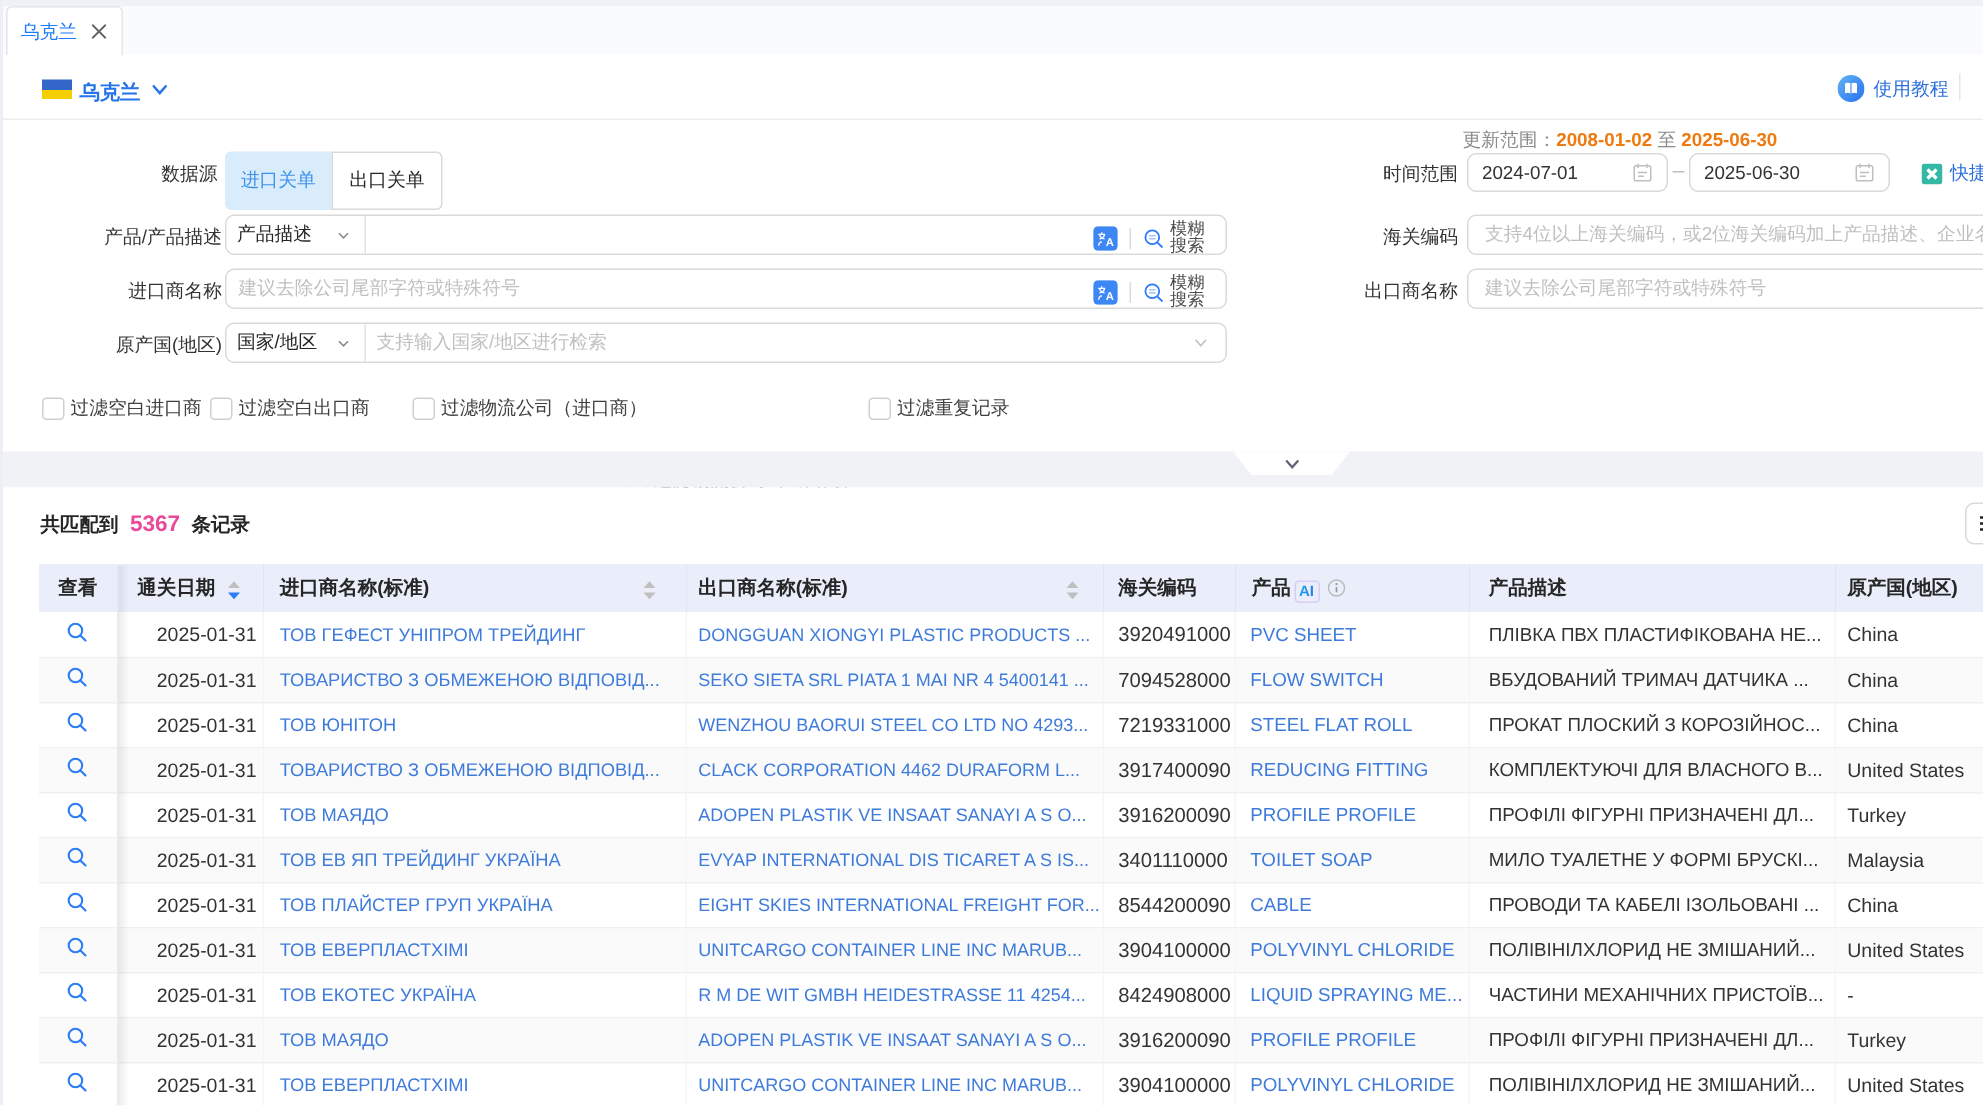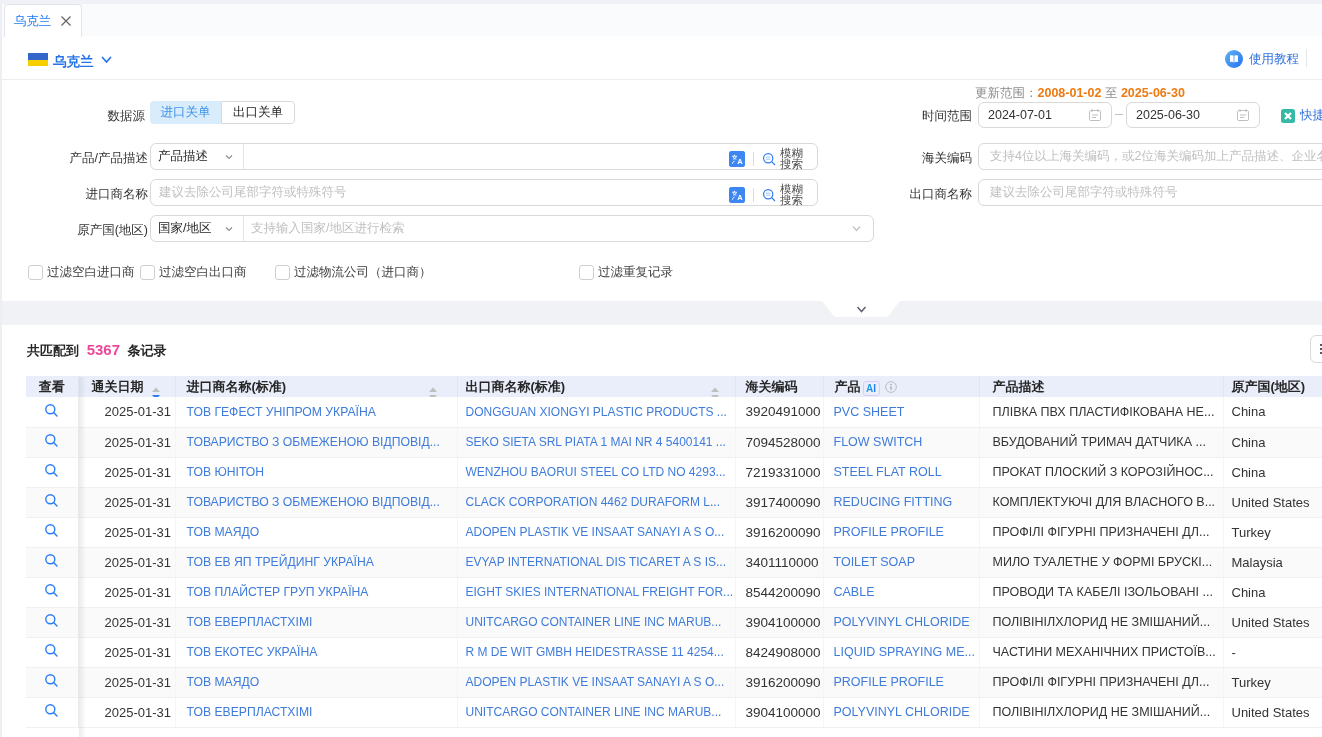--- a/index.html
+++ b/index.html
@@ -22,21 +22,21 @@
 #cname { left:53px; top:53px; font-size:13.5px; font-weight:bold; color:#2575e8; }
 #tut { left:1225px; top:50px; display:flex; align-items:center; gap:6px; }
 #tut .txt { color:#2c6fdd; font-size:12.5px; }
 #hsep { left:1306px; top:49px; width:1px; height:18px; background:#e6e6e6; }
 
 .flabel { position:absolute; font-size:12.5px; color:#333; text-align:right; }
 .input { position:absolute; border:1px solid #d9d9d9; border-radius:6px; background:#fff; font-size:12.5px; color:#333; display:flex; align-items:center; white-space:nowrap; overflow:hidden; }
 .ph { color:#c0c0c0; }
 
 
-#seg { left:150px; top:101px; height:23px; display:flex; }
+#seg { left:150px; top:101px; height:39px; display:flex; }
 #seg .a { width:71px; background:#d9ecfb; color:#3e93e9; display:flex; align-items:center; justify-content:center; font-size:12.5px; border-radius:4px 0 0 4px; }
 #seg .b { width:74px; background:#fff; border:1px solid #d9d9d9; color:#262626; display:flex; align-items:center; justify-content:center; font-size:12.5px; border-radius:0 4px 4px 0; }
 
 .selseg { border-right:1px solid #e3e3e3; height:100%; display:flex; align-items:center; padding:0 9px 0 7px; justify-content:space-between; color:#262626; flex:none; }
 
 
 #upd { left:975px; top:85px; font-size:12.5px; color:#8c8c8c; }
 #upd b { color:#ee7a10; }
 
 
@@ -55,21 +55,21 @@
 #collapse { left:822px; top:301px; width:78px; height:16px; background:#fff; clip-path:polygon(0 0, 100% 0, 84% 100%, 16% 100%); display:flex; align-items:center; justify-content:center; }
 
 
 #results { left:0; top:325px; width:1322px; height:412px; background:#fff; }
 #count { left:27px; top:341px; font-size:13px; font-weight:bold; color:#262626; }
 #count em { font-style:normal; color:#ec4899; font-size:15px; padding:0 4px; }
 #expbtn { left:1310px; top:335px; width:40px; height:28px; border:1px solid #d9d9d9; border-radius:6px; background:#fff; display:flex; align-items:center; padding-left:7px; color:#111; }
 
 table { border-collapse:collapse; table-layout:fixed; width:1296px; }
 #tblwrap { left:26px; top:376px; width:1296px; height:361px; overflow:hidden; }
-th { background:#e9eefa; height:21px; font-size:13px; color:#262626; text-align:left; font-weight:bold; padding:0 0 0 11px; border-right:1px solid #dfe5f2; white-space:nowrap; overflow:hidden; }
+th { background:#e9eefa; height:32px; font-size:13px; color:#262626; text-align:left; font-weight:bold; padding:0 0 0 11px; border-right:1px solid #dfe5f2; white-space:nowrap; overflow:hidden; }
 td { height:30px; font-size:13px; color:#333; padding:0 4px 0 11px; border-bottom:1px solid #f0f0f0; border-right:1px solid #f3f5f9; white-space:nowrap; overflow:hidden; }
 tr.alt td { background:#fafafa; }
 td.lk { color:#3e7bdb; font-size:12.5px; }
 td.im { font-size:12.2px; }
 td.ex { padding-left:8px; font-size:12px; }
 td.ctr { text-align:center; padding:0; border-right-color:#e9e9e9; }
 td.dt { padding-left:26px; }
 td.hs { padding-left:10px; font-size:13.5px; }
 td.ds { padding-left:13px; font-size:12.5px; }
 td.co { padding-left:8px; }
@@ -183,21 +183,21 @@
         <path d="M4 5.2 h4.4 M4 7.2 h4.4" stroke="#9fc5f8" stroke-width="1"></path>
       </svg>
     <span class="fz">模糊<br>搜索</span>
   </div>
   <div class="flabel" style="left:850px; top:186px; width:122px;">出口商名称</div>
   <div class="input" style="left:978px; top:179px; width:362px; height:27px; padding-left:11px;">
       <span class="ph">建议去除公司尾部字符或特殊符号</span>
     </div>
 
   <div class="flabel" style="left:0px; top:222px; width:148px;">原产国(地区)</div>
-  <div class="input" style="left:150px; top:215px; width:724px; height:27px;align-items:center;">
+  <div class="input" style="left:150px; top:215px; width:668px; height:27px;align-items:center;">
     <div class="selseg" style="width:93px;">国家/地区 <svg width="10" height="10" viewBox="0 0 10 10">
           <path d="M2 3.5 L5 6.5 L8 3.5" stroke="#8c8c8c" stroke-width="1.1" fill="none"></path>
         </svg></div>
     <div style="padding-left:7px; flex:1;" class="ph">支持输入国家/地区进行检索</div>
     <svg width="11" height="11" viewBox="0 0 11 11" style="margin-right:11px;">
         <path d="M2 3.5 L5.5 7.5 L9 3.5" stroke="#c3c3c3" stroke-width="1.2" fill="none"></path>
       </svg>
   </div>
 
   <div class="cb" style="left:28px;">
@@ -286,21 +286,21 @@
       <th style="padding-left:8px; border-right:none;">原产国(地区)</th>
     </tr>
         </thead>
     <tbody id="tb">
           <tr>
             <td class="ctr"><svg width="15" height="15" viewBox="0 0 15 15">
                 <circle cx="6.3" cy="6.3" r="4.5" stroke="#2b7cf7" stroke-width="1.4" fill="none"></circle>
                 <path d="M9.8 9.8 L13 13" stroke="#2b7cf7" stroke-width="1.4" stroke-linecap="round"></path>
               </svg></td>
             <td class="dt">2025-01-31</td>
-            <td class="lk im">ТОВ ГЕФЕСТ УНІПРОМ УКРАЇНА</td>
+            <td class="lk im">ТОВ ГЕФЕСТ УНІПРОМ ТРЕЙДИНГ</td>
             <td class="lk ex">DONGGUAN XIONGYI PLASTIC PRODUCTS ...</td>
             <td class="hs">3920491000</td>
             <td class="lk" style="padding-left:10px;">PVC SHEET</td>
             <td class="ds">ПЛІВКА ПВХ ПЛАСТИФІКОВАНА НЕ...</td>
             <td class="co" style="border-right:none;">China</td>
           </tr>
           <tr class="alt">
             <td class="ctr"><svg width="15" height="15" viewBox="0 0 15 15">
                 <circle cx="6.3" cy="6.3" r="4.5" stroke="#2b7cf7" stroke-width="1.4" fill="none"></circle>
                 <path d="M9.8 9.8 L13 13" stroke="#2b7cf7" stroke-width="1.4" stroke-linecap="round"></path>

